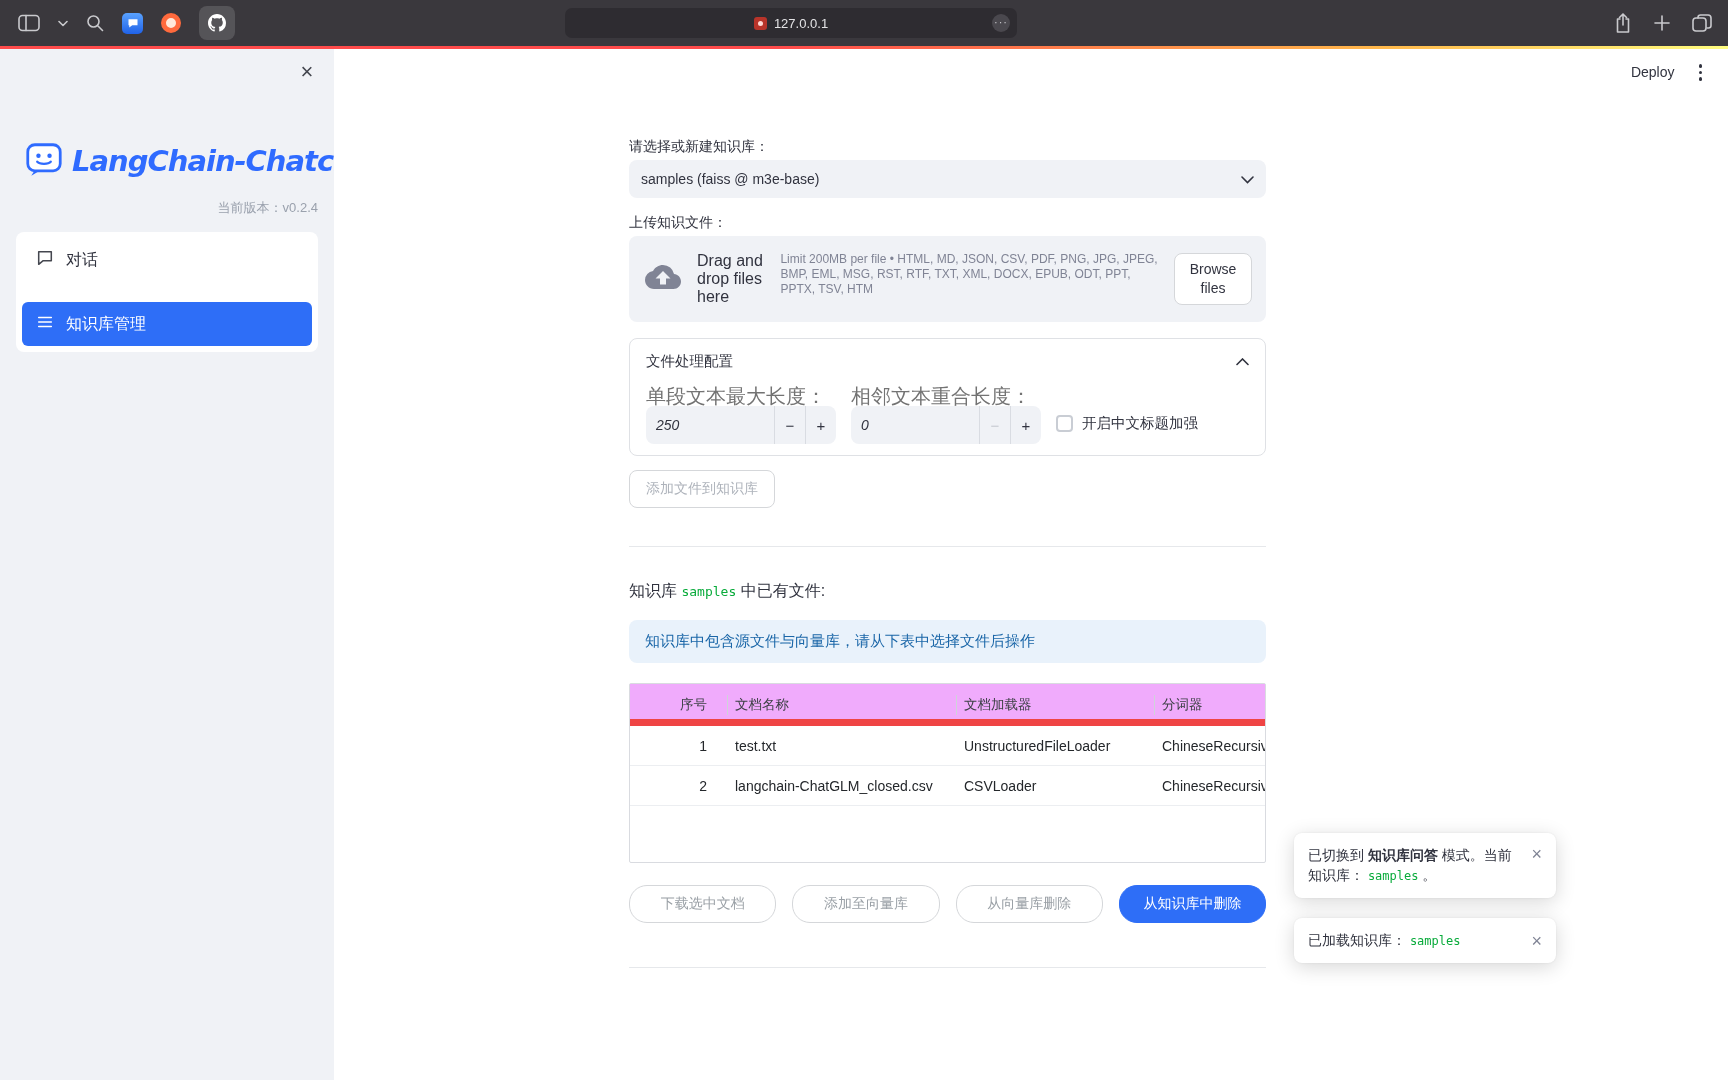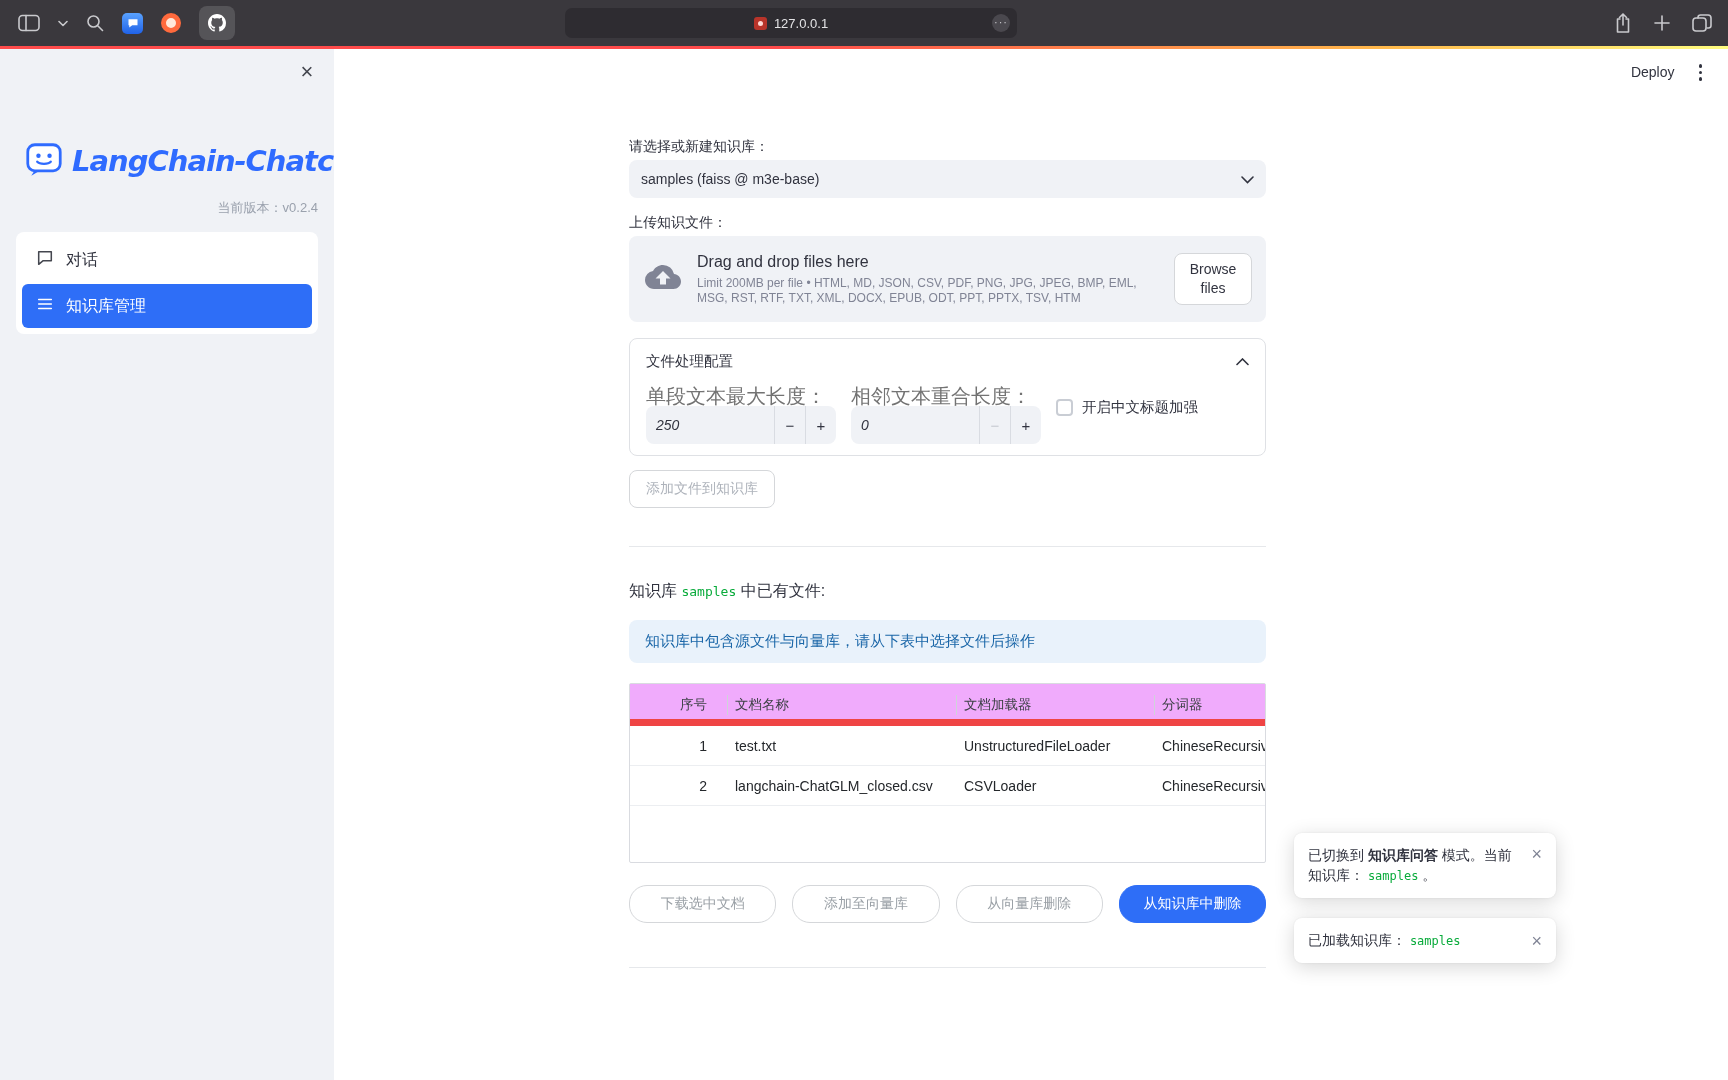--- a/index.html
+++ b/index.html
@@ -22,55 +22,55 @@
 
   
   .deco { position:absolute; left:0; top:46px; width:1728px; height:3px; background:linear-gradient(90deg,#ff4b4b 0%,#ff4b4b 45%,#ffb84b 80%,#fffd80 100%); }
 
   
   .sidebar { position:absolute; left:0; top:49px; width:334px; height:1031px; background:#f0f2f6; }
   .sb-close { position:absolute; right:14px; top:10px; width:26px; height:26px; border:none; background:transparent; color:#44474f; font-size:22px; line-height:24px; cursor:pointer; }
   .logo-row { position:absolute; left:25px; top:91px; display:flex; align-items:center; gap:9px; }
   .logo-text { color:#2f6bff; font-size:29px; font-weight:bold; font-style:italic; font-family:"DejaVu Sans","Liberation Sans",sans-serif; letter-spacing:-1px; white-space:nowrap; }
   .version { position:absolute; right:16px; top:150px; color:#9aa1ad; font-size:13px; }
-  .menu-card { position:absolute; left:16px; right:16px; top:183px; background:#ffffff; border-radius:8px; padding:6px; display:flex; flex-direction:column; gap:2px; }
+  .menu-card { position:absolute; left:16px; right:16px; top:183px; background:#ffffff; border-radius:8px; padding:6px; display:flex; flex-direction:column; gap:20px; }
   .menu-item { height:44px; border-radius:6px; display:flex; align-items:center; gap:12px; padding:0 14px; font-size:16px; color:#31333f; cursor:pointer; }
   .menu-item.active { background:#2e6ef7; color:#ffffff; }
 
   
   .main { position:absolute; left:334px; top:49px; width:1394px; height:1031px; background:#ffffff; }
   .deploy-bar { position:absolute; right:18px; top:11px; display:flex; align-items:center; gap:16px; }
   .deploy-label { font-size:14px; color:#31333f; cursor:pointer; }
   .kebab { display:flex; flex-direction:column; gap:3px; padding:4px 8px; cursor:pointer; }
   .kebab i { width:3.5px; height:3.5px; border-radius:50%; background:#31333f; display:block; }
 
   .content { position:absolute; left:295px; top:89px; width:637px; }
   .field-label { font-size:14px; color:#31333f; height:18px; margin-bottom:4px; }
   .mt16 { margin-top:16px; }
 
   .selectbox { height:38px; background:#f0f2f6; border-radius:8px; display:flex; align-items:center; padding:0 12px; font-size:14px; color:#31333f; cursor:pointer; }
   .selectbox .grow { flex:1; }
 
   .uploader { margin-top:4px; height:86px; background:#f0f2f6; border-radius:8px; display:flex; align-items:center; padding:0 14px 0 16px; gap:16px; }
-  .up-texts { flex:1; display:flex; flex-direction:column; gap:5px; }
+  .up-texts { flex:1; display:flex; flex-direction:row; gap:5px; }
   .up-title { font-size:16px; color:#31333f; }
   .up-limit { font-size:12px; line-height:15px; color:#808495; max-width:470px; }
   .browse-btn { width:78px; min-height:52px; background:#ffffff; border:1px solid #d5d7da; border-radius:8px; font-size:14px; line-height:19px; color:#31333f; cursor:pointer; font-family:inherit; padding:6px 8px; }
 
   .expander { margin-top:16px; border:1px solid #dfe1e5; border-radius:8px; height:118px; }
   .exp-header { height:44px; display:flex; align-items:center; padding:0 16px; font-size:14.5px; color:#31333f; cursor:pointer; }
   .exp-header .grow { flex:1; }
   .exp-body { display:flex; align-items:flex-start; padding:0 16px; gap:15px; }
   .num-field { width:190px; }
   .num-label { font-size:20px; color:#737373; height:18px; margin-bottom:5px; }
   .num-input { height:38px; background:#f0f2f6; border-radius:8px; display:flex; align-items:stretch; overflow:hidden; }
   .num-value { flex:1; display:flex; align-items:center; padding-left:10px; font-size:14px; color:#31333f;font-style:italic; }
   .step { width:31px; border:none; border-left:1px solid #d9dce2; background:transparent; font-size:15px; color:#31333f; cursor:pointer; font-family:inherit; }
   .step.disabled { color:#c6cad1; }
-  .checkbox-row { display:flex; align-items:center; gap:9px; margin-top:15px; cursor:pointer; }
+  .checkbox-row { display:flex; align-items:center; gap:9px; margin-top:31px; cursor:pointer; }
   .checkbox { width:17px; height:17px; border:2px solid #c9cdd4; border-radius:4px; background:#ffffff; display:inline-block; }
   .checkbox-label { font-size:14.5px; color:#31333f; }
 
   .add-btn { margin-top:14px; height:38px; padding:0 16px; background:#ffffff; border:1px solid #d5d7da; border-radius:8px; font-size:14px; color:#aeb3bb; font-family:inherit; cursor:default; }
 
   hr.div { border:none; border-top:1px solid #e6e8eb; margin:38px 0 0 0; }
   hr.div2 { border:none; border-top:1px solid #e6e8eb; margin:44px 0 0 0; }
 
   .kb-heading { margin-top:34px; font-size:16px; color:#31333f; height:22px; }
   .kb-heading code, .toast code { font-family:"DejaVu Sans Mono","Liberation Mono",monospace; color:#09ab3b; }

